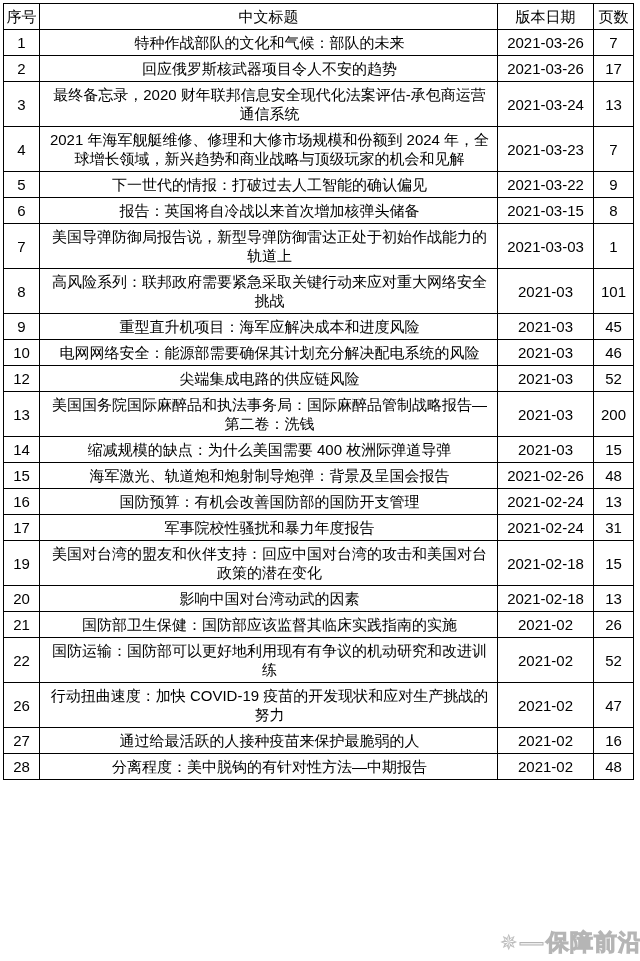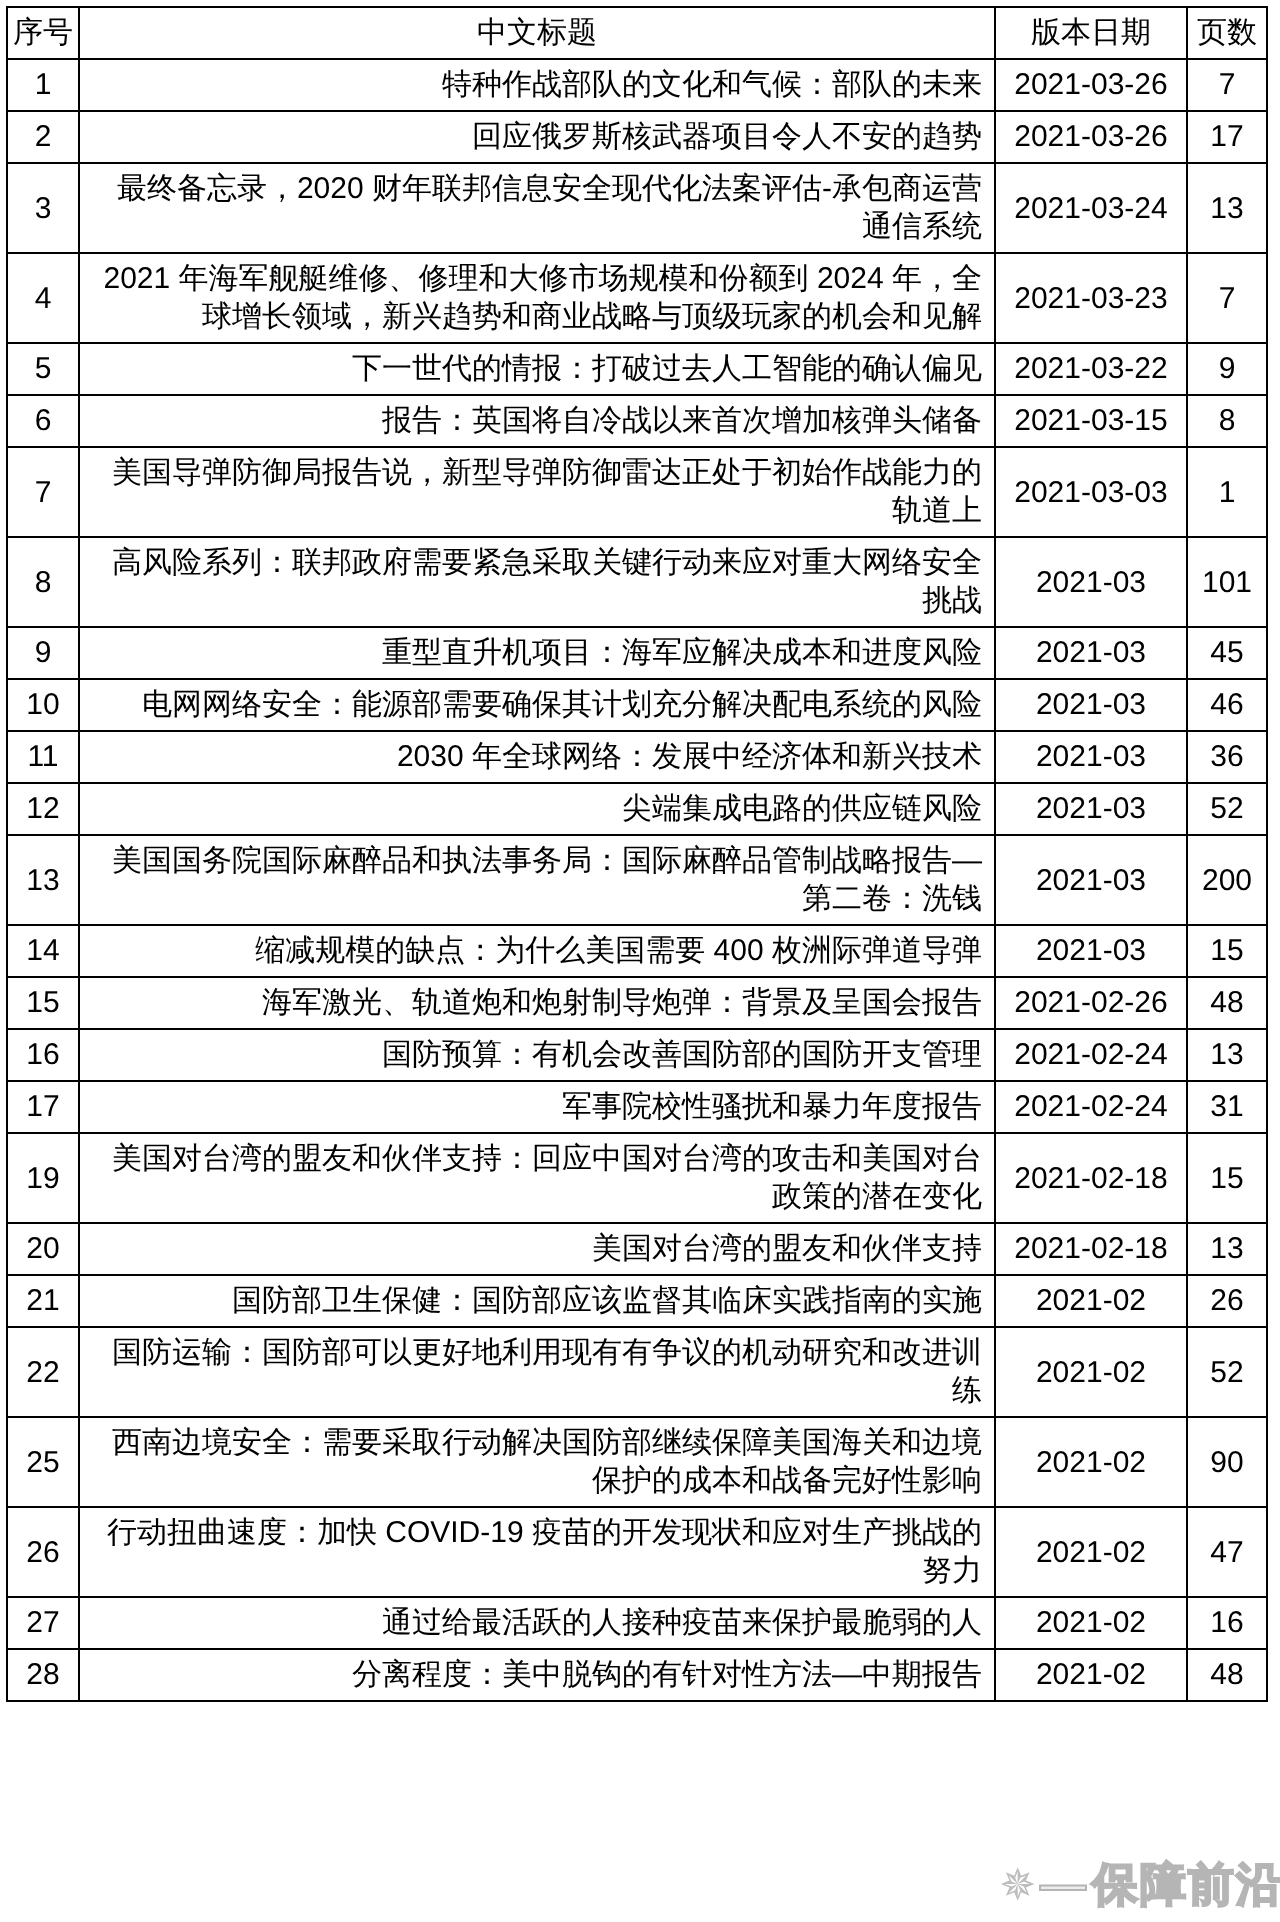--- a/index.html
+++ b/index.html
@@ -36,21 +36,21 @@
     text-align: center;
     padding: 3px 2px;
   }
   .report-table td {
     padding: 3px 3px;
   }
   .report-table td.col-no {
     text-align: center;
   }
   .report-table td.col-title {
-    text-align: right;
+    text-align: center;
     padding-left: 8px;
     padding-right: 6px;
   }
   .report-table td.col-date {
     text-align: center;
     white-space: nowrap;
   }
   .report-table td.col-pages {
     text-align: center;
   }
@@ -152,26 +152,20 @@
         <td class="col-date">2021-03</td>
         <td class="col-pages">45</td>
       </tr>
       <tr>
         <td class="col-no">10</td>
         <td class="col-title">电网网络安全：能源部需要确保其计划充分解决配电系统的风险</td>
         <td class="col-date">2021-03</td>
         <td class="col-pages">46</td>
       </tr>
       <tr>
-        <td class="col-no">11</td>
-        <td class="col-title">2030 年全球网络：发展中经济体和新兴技术</td>
-        <td class="col-date">2021-03</td>
-        <td class="col-pages">36</td>
-      </tr>
-      <tr>
         <td class="col-no">12</td>
         <td class="col-title">尖端集成电路的供应链风险</td>
         <td class="col-date">2021-03</td>
         <td class="col-pages">52</td>
       </tr>
       <tr>
         <td class="col-no">13</td>
         <td class="col-title">美国国务院国际麻醉品和执法事务局：国际麻醉品管制战略报告—第二卷：洗钱</td>
         <td class="col-date">2021-03</td>
         <td class="col-pages">200</td>
@@ -201,41 +195,35 @@
         <td class="col-pages">31</td>
       </tr>
       <tr>
         <td class="col-no">19</td>
         <td class="col-title">美国对台湾的盟友和伙伴支持：回应中国对台湾的攻击和美国对台政策的潜在变化</td>
         <td class="col-date">2021-02-18</td>
         <td class="col-pages">15</td>
       </tr>
       <tr>
         <td class="col-no">20</td>
-        <td class="col-title">美国对台湾的盟友和伙伴支持</td>
+        <td class="col-title">影响中国对台湾动武的因素</td>
         <td class="col-date">2021-02-18</td>
         <td class="col-pages">13</td>
       </tr>
       <tr>
         <td class="col-no">21</td>
         <td class="col-title">国防部卫生保健：国防部应该监督其临床实践指南的实施</td>
         <td class="col-date">2021-02</td>
         <td class="col-pages">26</td>
       </tr>
       <tr>
         <td class="col-no">22</td>
         <td class="col-title">国防运输：国防部可以更好地利用现有有争议的机动研究和改进训练</td>
         <td class="col-date">2021-02</td>
         <td class="col-pages">52</td>
-      </tr>
-      <tr>
-        <td class="col-no">25</td>
-        <td class="col-title">西南边境安全：需要采取行动解决国防部继续保障美国海关和边境保护的成本和战备完好性影响</td>
-        <td class="col-date">2021-02</td>
-        <td class="col-pages">90</td>
       </tr>
       <tr>
         <td class="col-no">26</td>
         <td class="col-title">行动扭曲速度：加快 COVID-19 疫苗的开发现状和应对生产挑战的努力</td>
         <td class="col-date">2021-02</td>
         <td class="col-pages">47</td>
       </tr>
       <tr>
         <td class="col-no">27</td>
         <td class="col-title">通过给最活跃的人接种疫苗来保护最脆弱的人</td>

